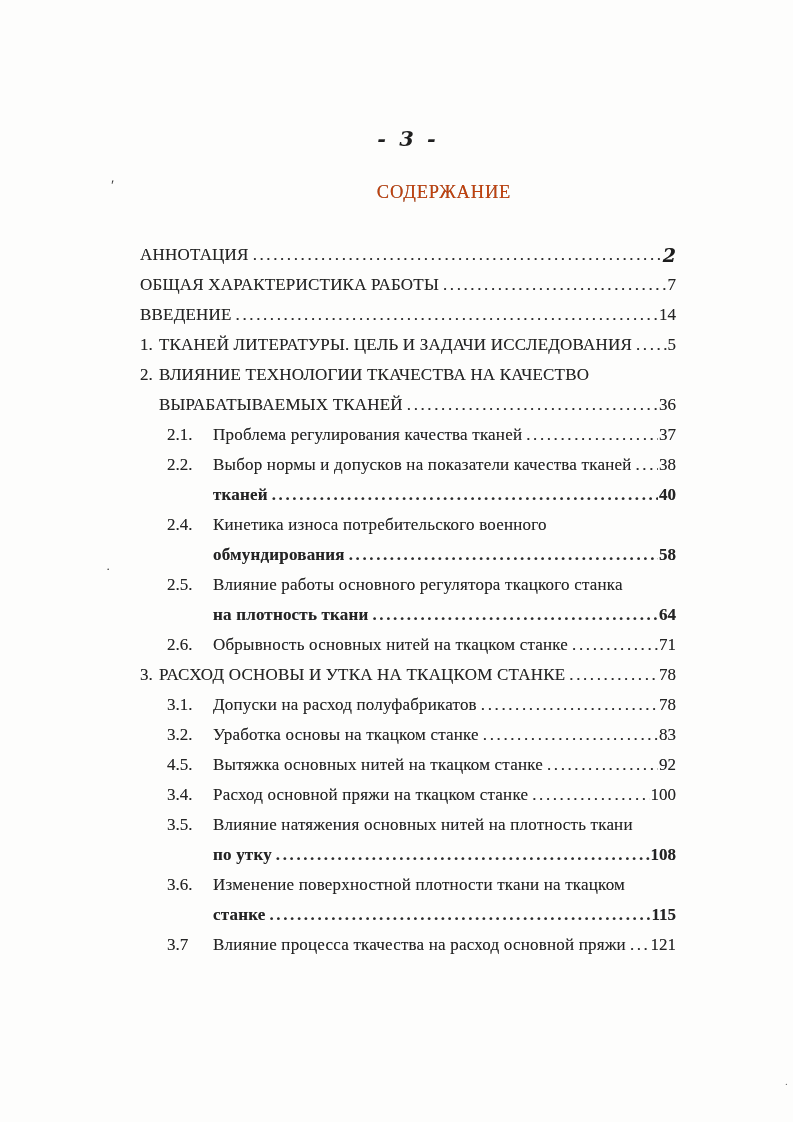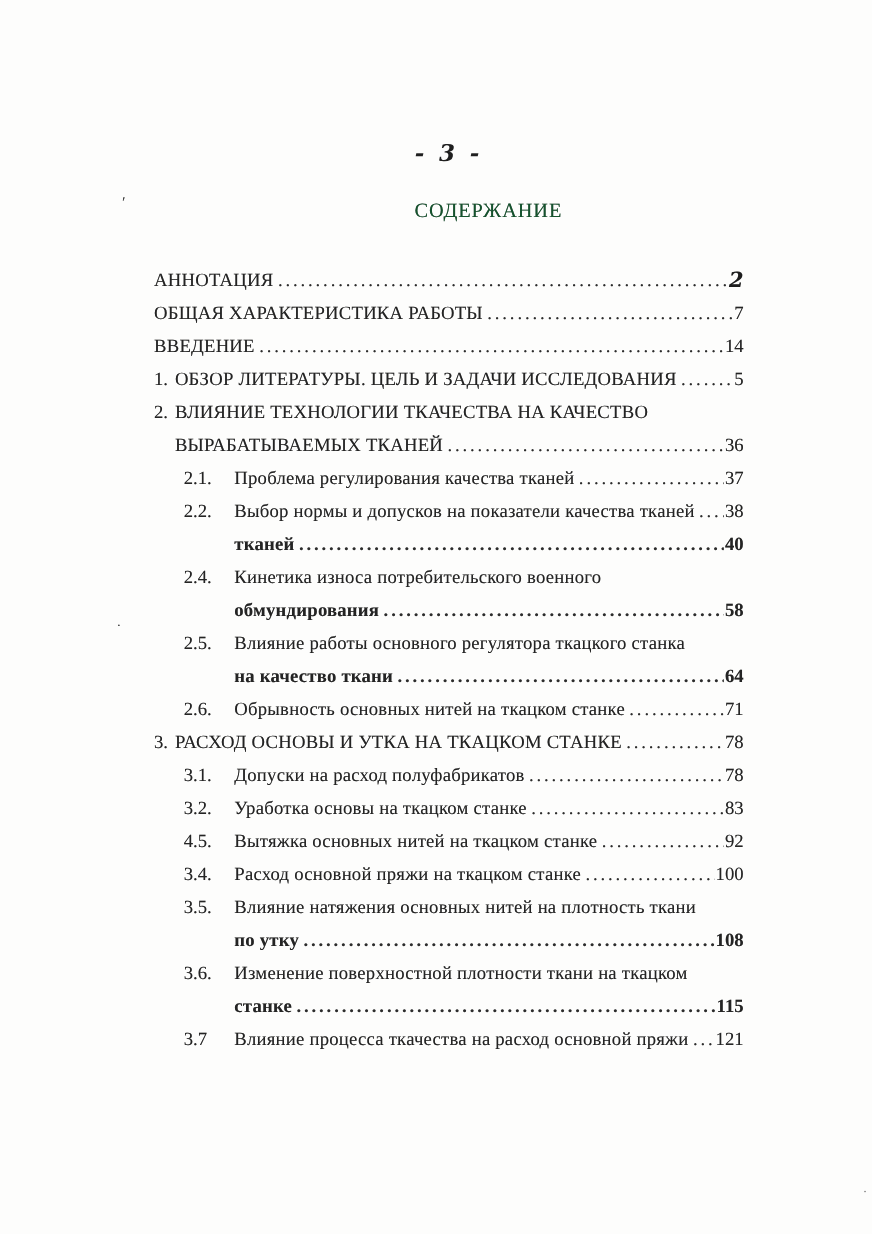--- a/index.html
+++ b/index.html
@@ -37,21 +37,21 @@
   
   .doc-title {
     position: absolute;
     top: 182px;
     left: 140px;
     width: 536px;
     text-align: center;
     transform: translateX(36px);
     font-size: 18.5px;
     letter-spacing: 0.8px;
-    color: #14532d;
+    color: #c2410c;
     text-shadow: 0 0 0.4px rgba(30,30,30,0.55);
   }
   
   .toc {
     position: absolute;
     top: 240px;
     left: 140px;
     width: 536px;
     font-size: 17px;
     color: #242424;
@@ -134,21 +134,21 @@
         <span class="leader"></span>
         <span class="pagenum">7</span>
       </div>
       <div class="row top">
         <span class="txt">ВВЕДЕНИЕ</span>
         <span class="leader"></span>
         <span class="pagenum">14</span>
       </div>
       <div class="row chapter">
         <span class="num">1.</span>
-        <span class="txt">ОБЗОР ЛИТЕРАТУРЫ. ЦЕЛЬ И ЗАДАЧИ ИССЛЕДОВАНИЯ</span>
+        <span class="txt">ТКАНЕЙ ЛИТЕРАТУРЫ. ЦЕЛЬ И ЗАДАЧИ ИССЛЕДОВАНИЯ</span>
         <span class="leader"></span>
         <span class="pagenum">5</span>
       </div>
       <div class="row chapter">
         <span class="num">2.</span>
         <span class="txt">ВЛИЯНИЕ ТЕХНОЛОГИИ ТКАЧЕСТВА НА КАЧЕСТВО</span>
       </div>
       <div class="row chapter cont">
         <span class="txt">ВЫРАБАТЫВАЕМЫХ ТКАНЕЙ</span>
         <span class="leader"></span>
@@ -178,21 +178,21 @@
       <div class="row sub cont">
         <span class="txt">обмундирования</span>
         <span class="leader"></span>
         <span class="pagenum">58</span>
       </div>
       <div class="row sub">
         <span class="num">2.5.</span>
         <span class="txt">Влияние работы основного регулятора ткацкого станка</span>
       </div>
       <div class="row sub cont">
-        <span class="txt">на качество ткани</span>
+        <span class="txt">на плотность ткани</span>
         <span class="leader"></span>
         <span class="pagenum">64</span>
       </div>
       <div class="row sub">
         <span class="num">2.6.</span>
         <span class="txt">Обрывность основных нитей на ткацком станке</span>
         <span class="leader"></span>
         <span class="pagenum">71</span>
       </div>
       <div class="row chapter">

